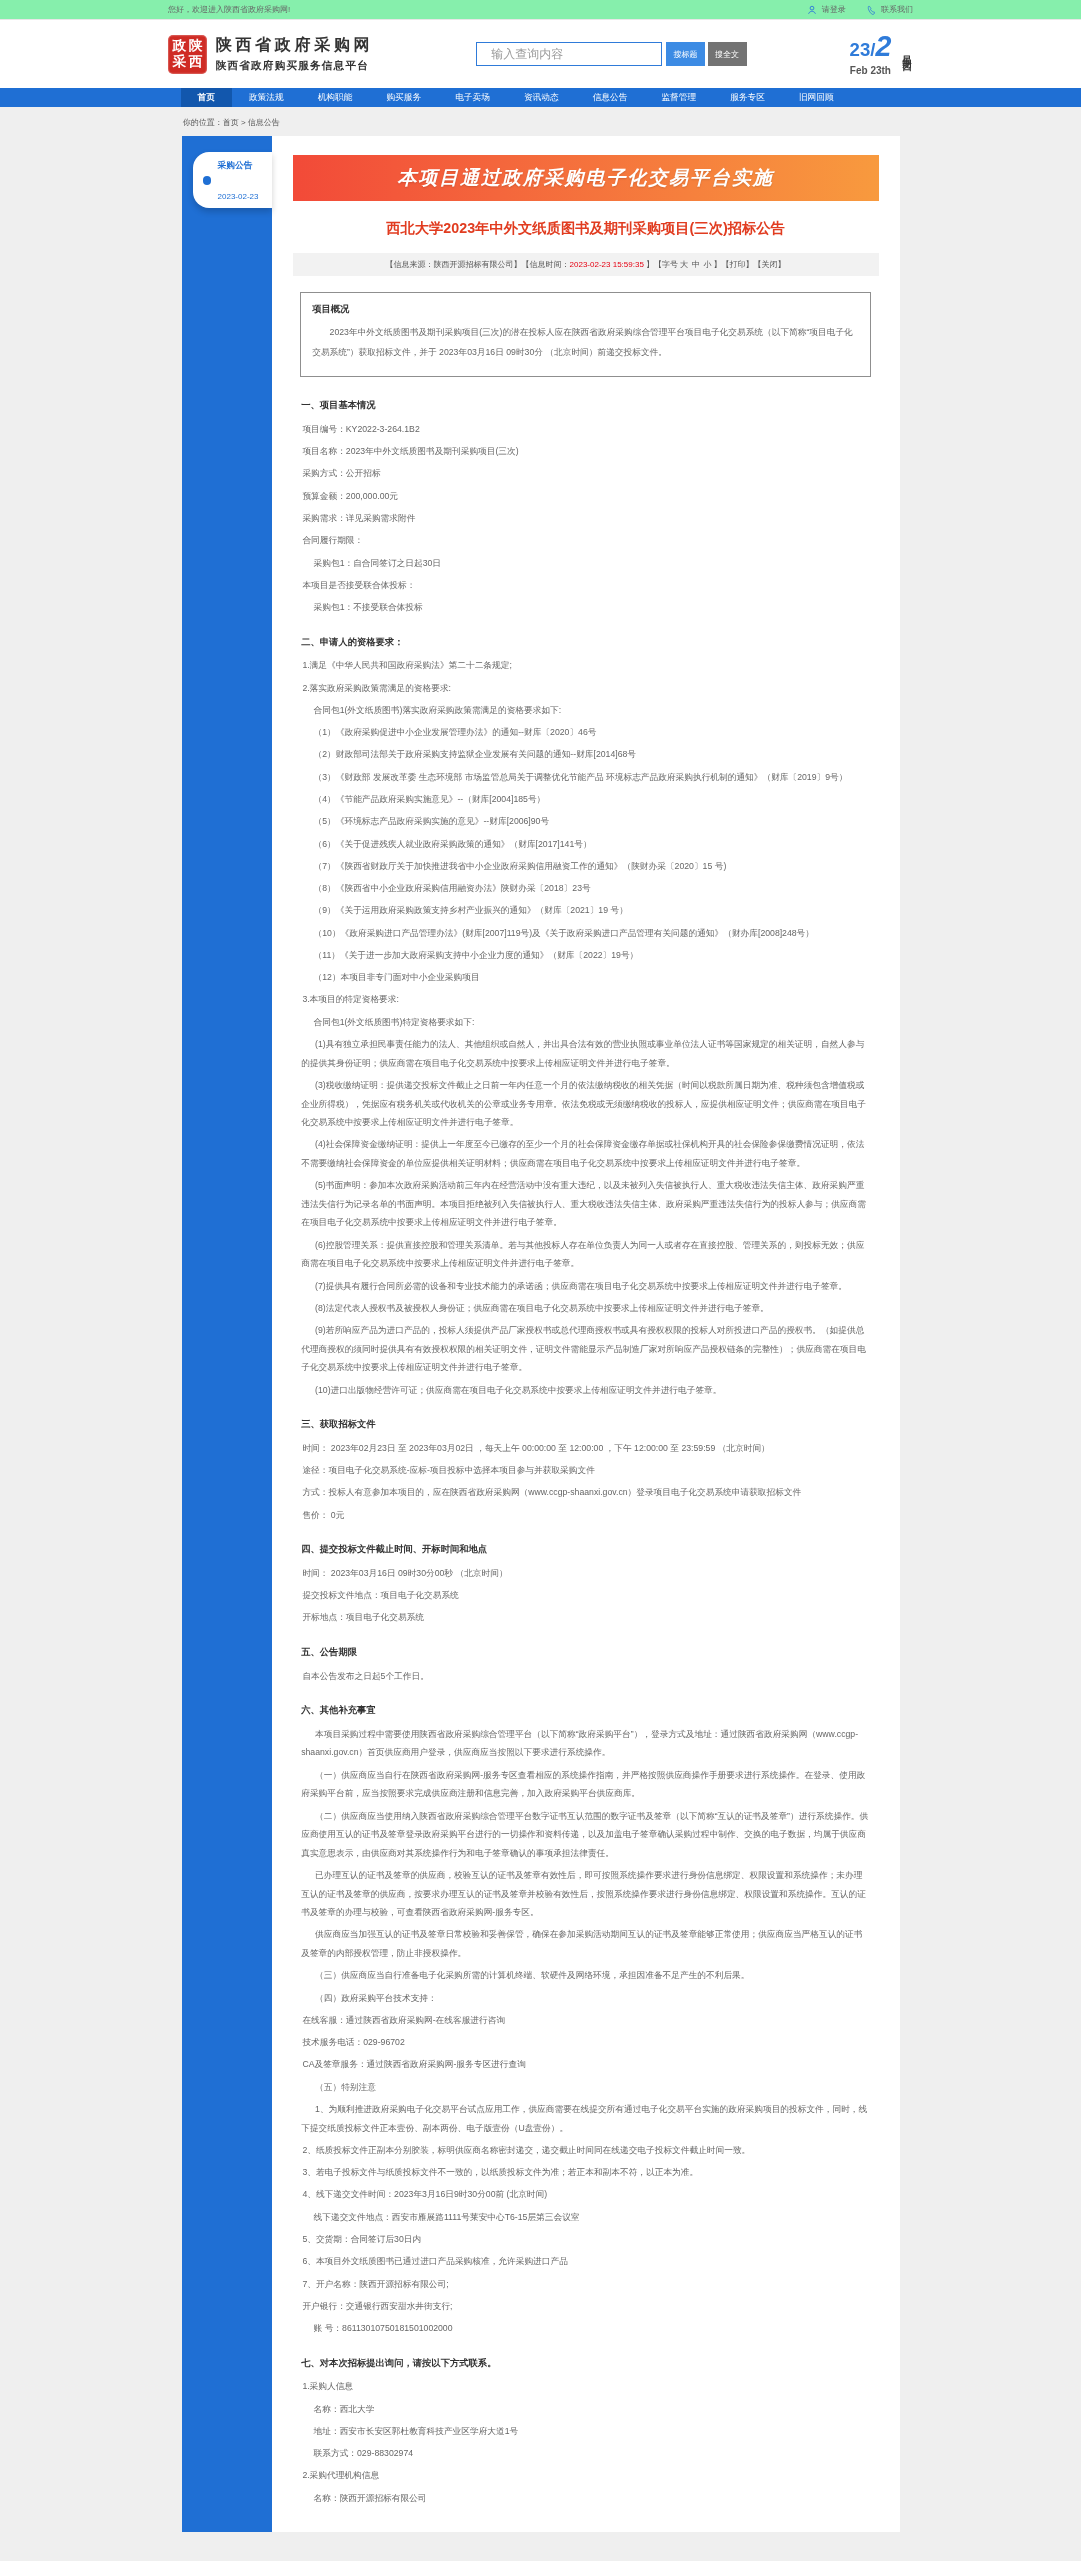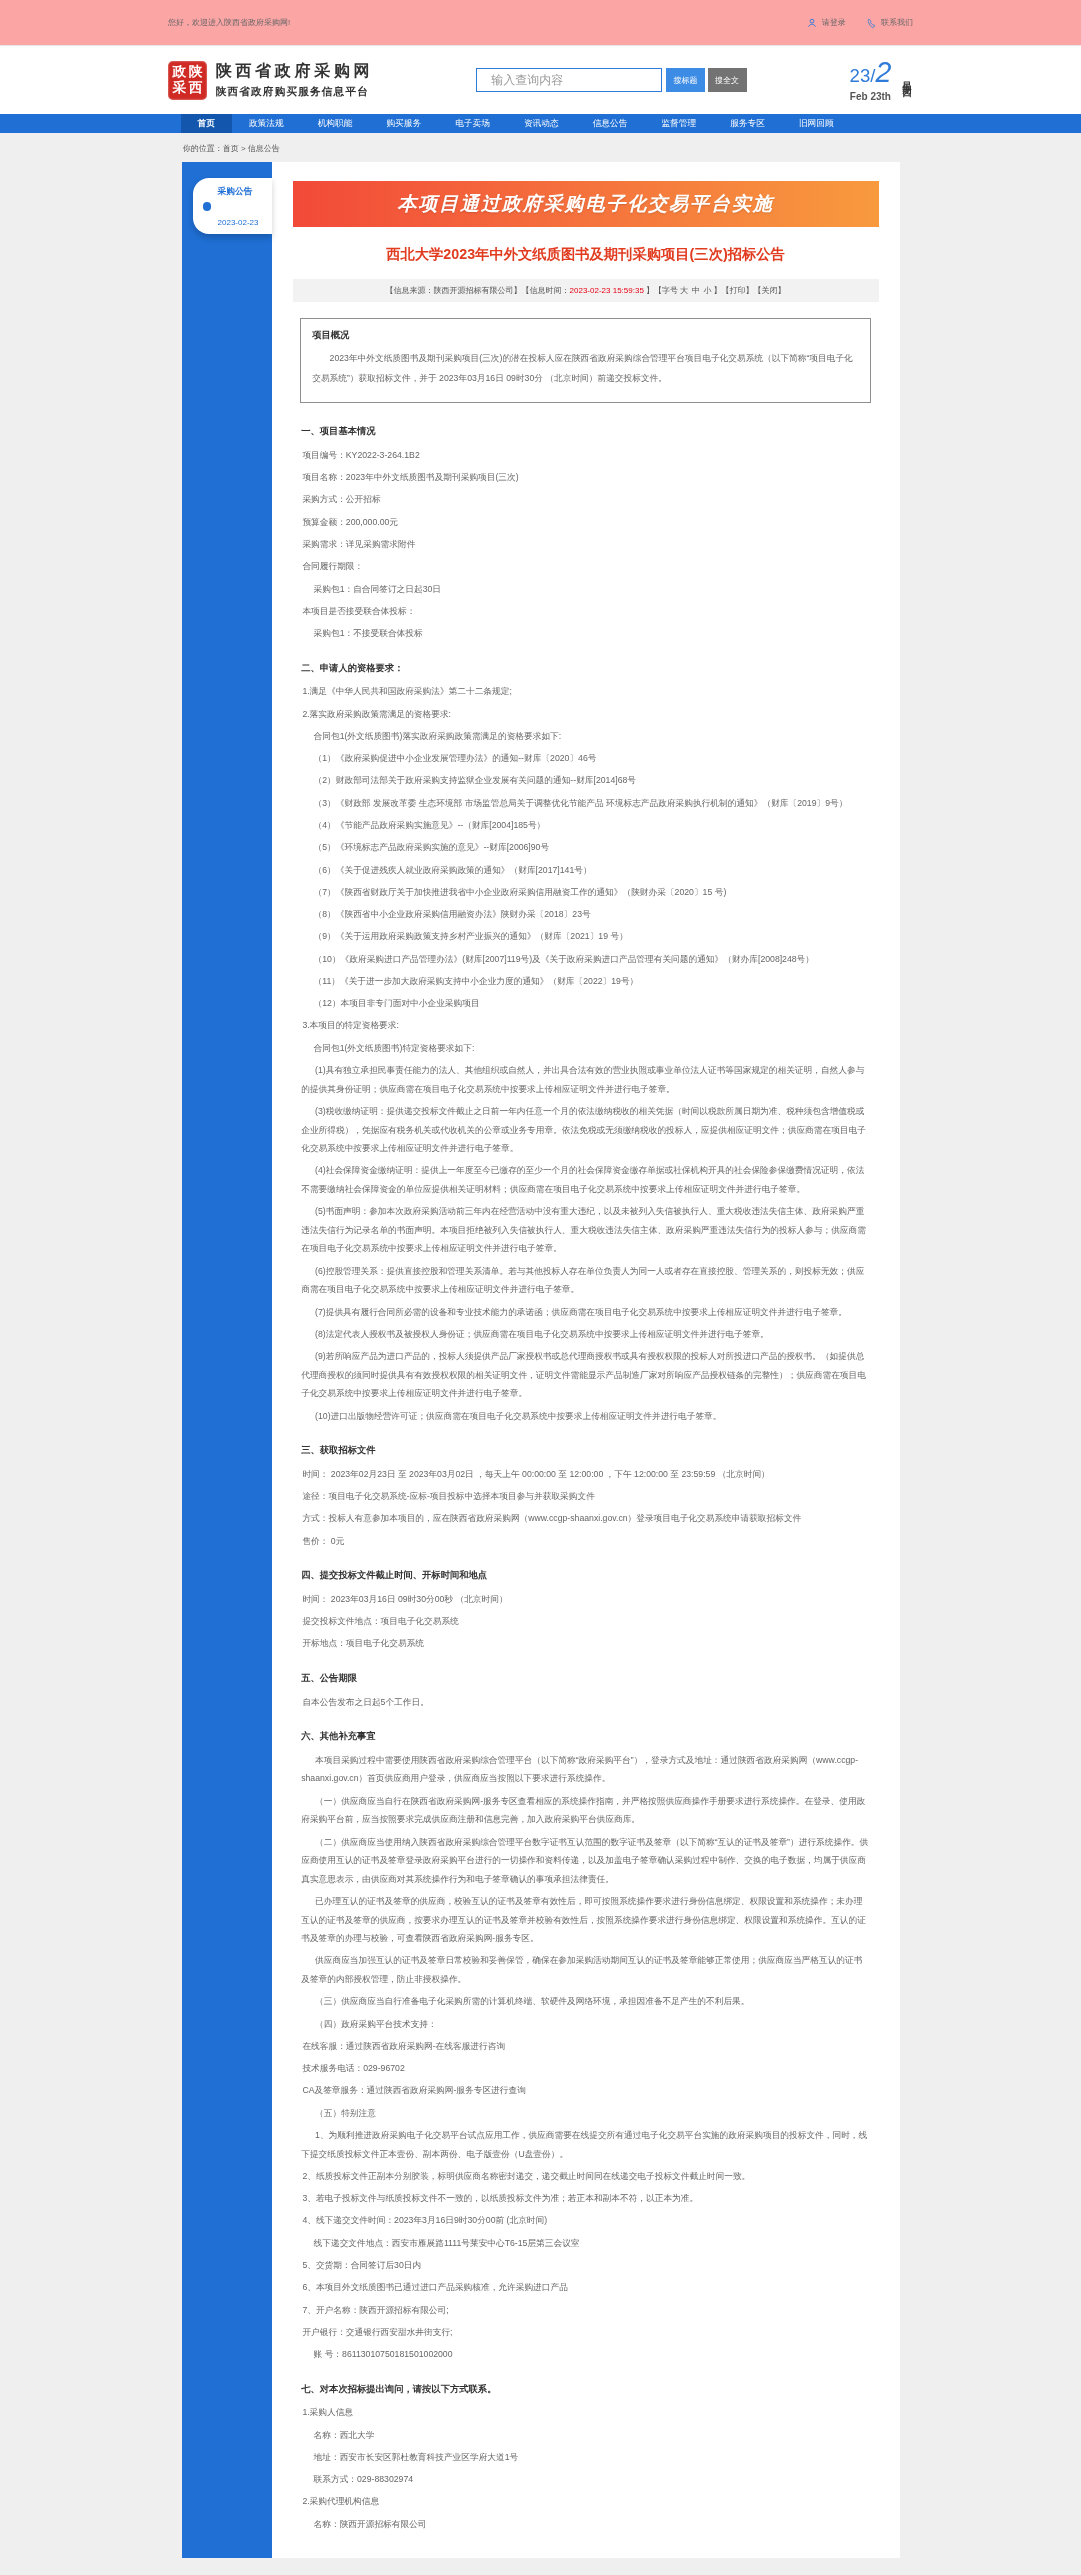--- a/index.html
+++ b/index.html
@@ -3,41 +3,41 @@
 <meta charset="utf-8">
 <style>
   * { margin:0; padding:0; box-sizing:border-box; }
   html,body { background:#ffffff; }
   body {
     width:1081px; margin:0 auto;
     font-family:"Liberation Sans","DejaVu Sans",sans-serif;
     color:#666;
   }
   
-  .topbar { background:#fca5a5; border-bottom:0.6px solid #e7e7e7; height:46px; }
+  .topbar { background:#86efac; border-bottom:0.6px solid #e7e7e7; height:20px; }
   .topbar-inner { width:745px; margin:0 auto; height:100%; display:flex; align-items:center; justify-content:space-between; }
   .topbar-welcome { font-size:8px; color:#666; }
   .topbar-right { display:flex; align-items:center; gap:21px; font-size:8px; color:#666; }
   .topbar-link { display:flex; align-items:center; gap:4.3px; cursor:pointer; text-decoration:none; color:#666; }
   .ico-svg { display:inline-block; vertical-align:middle; }
   
   .header { background:#fff; height:68px; }
   .header-inner { width:745px; margin:0 auto; height:100%; display:flex; align-items:center; justify-content:space-between; }
   .brand { display:flex; align-items:center; gap:8.7px; }
   .seal { width:39px; height:39px; background:#cf2b24; border-radius:5px; display:grid; grid-template-columns:1fr 1fr; place-items:center; padding:3.1px; box-shadow:inset 0 0 0 1.2px #fff3; }
   .seal span { color:#fff; font-weight:bold; font-size:13.7px; line-height:1; }
   .brand-text .site-name { font-size:16px; font-weight:bold; color:#333; letter-spacing:3.7px; }
   .brand-text .site-sub { font-size:10.6px; font-weight:bold; color:#333; margin-top:3.7px; letter-spacing:1.2px; }
   .search { display:flex; align-items:stretch; height:23.6px; }
   .search input { width:186px; border:0.6px solid #2f7bd9; padding:0 14px; font-size:12px; color:#333; outline:none; }
   .search input::placeholder { color:#999; }
   .btn-search-title { width:39px; background:#3c8be4; color:#fff; border:none; font-size:8px; cursor:pointer; margin-left:3.7px; }
   .btn-search-full { width:39px; background:#737373; color:#fff; border:none; font-size:8px; cursor:pointer; margin-left:2.5px; }
   .datebox { display:flex; align-items:center; gap:8.7px; }
-  .date-num { color:#2f7bd9; font-weight:normal; line-height:1; text-align:center; }
+  .date-num { color:#2f7bd9; font-weight:bold; line-height:1; text-align:center; }
   .date-num .d { font-size:18.6px; }
   .date-num .sl { font-size:18.6px; }
   .date-num .m { font-size:28.6px; font-style:italic; }
   .date-en { font-size:10px; color:#555; font-weight:bold; text-align:center; margin-top:3.7px; }
   .weekday { writing-mode:vertical-rl; font-size:9.3px; color:#333; letter-spacing:3.7px; font-weight:bold; }
   
   .nav { background:#1f6fd4; height:18.6px; }
   .nav-inner { width:720px; margin:0 auto; display:flex; height:100%; }
   .nav-item { color:#fff; font-size:8.7px; line-height:18.6px; padding:0 17px; text-decoration:none; cursor:pointer; }
   .nav-item.active { background:#1257ad; font-weight:bold; }

